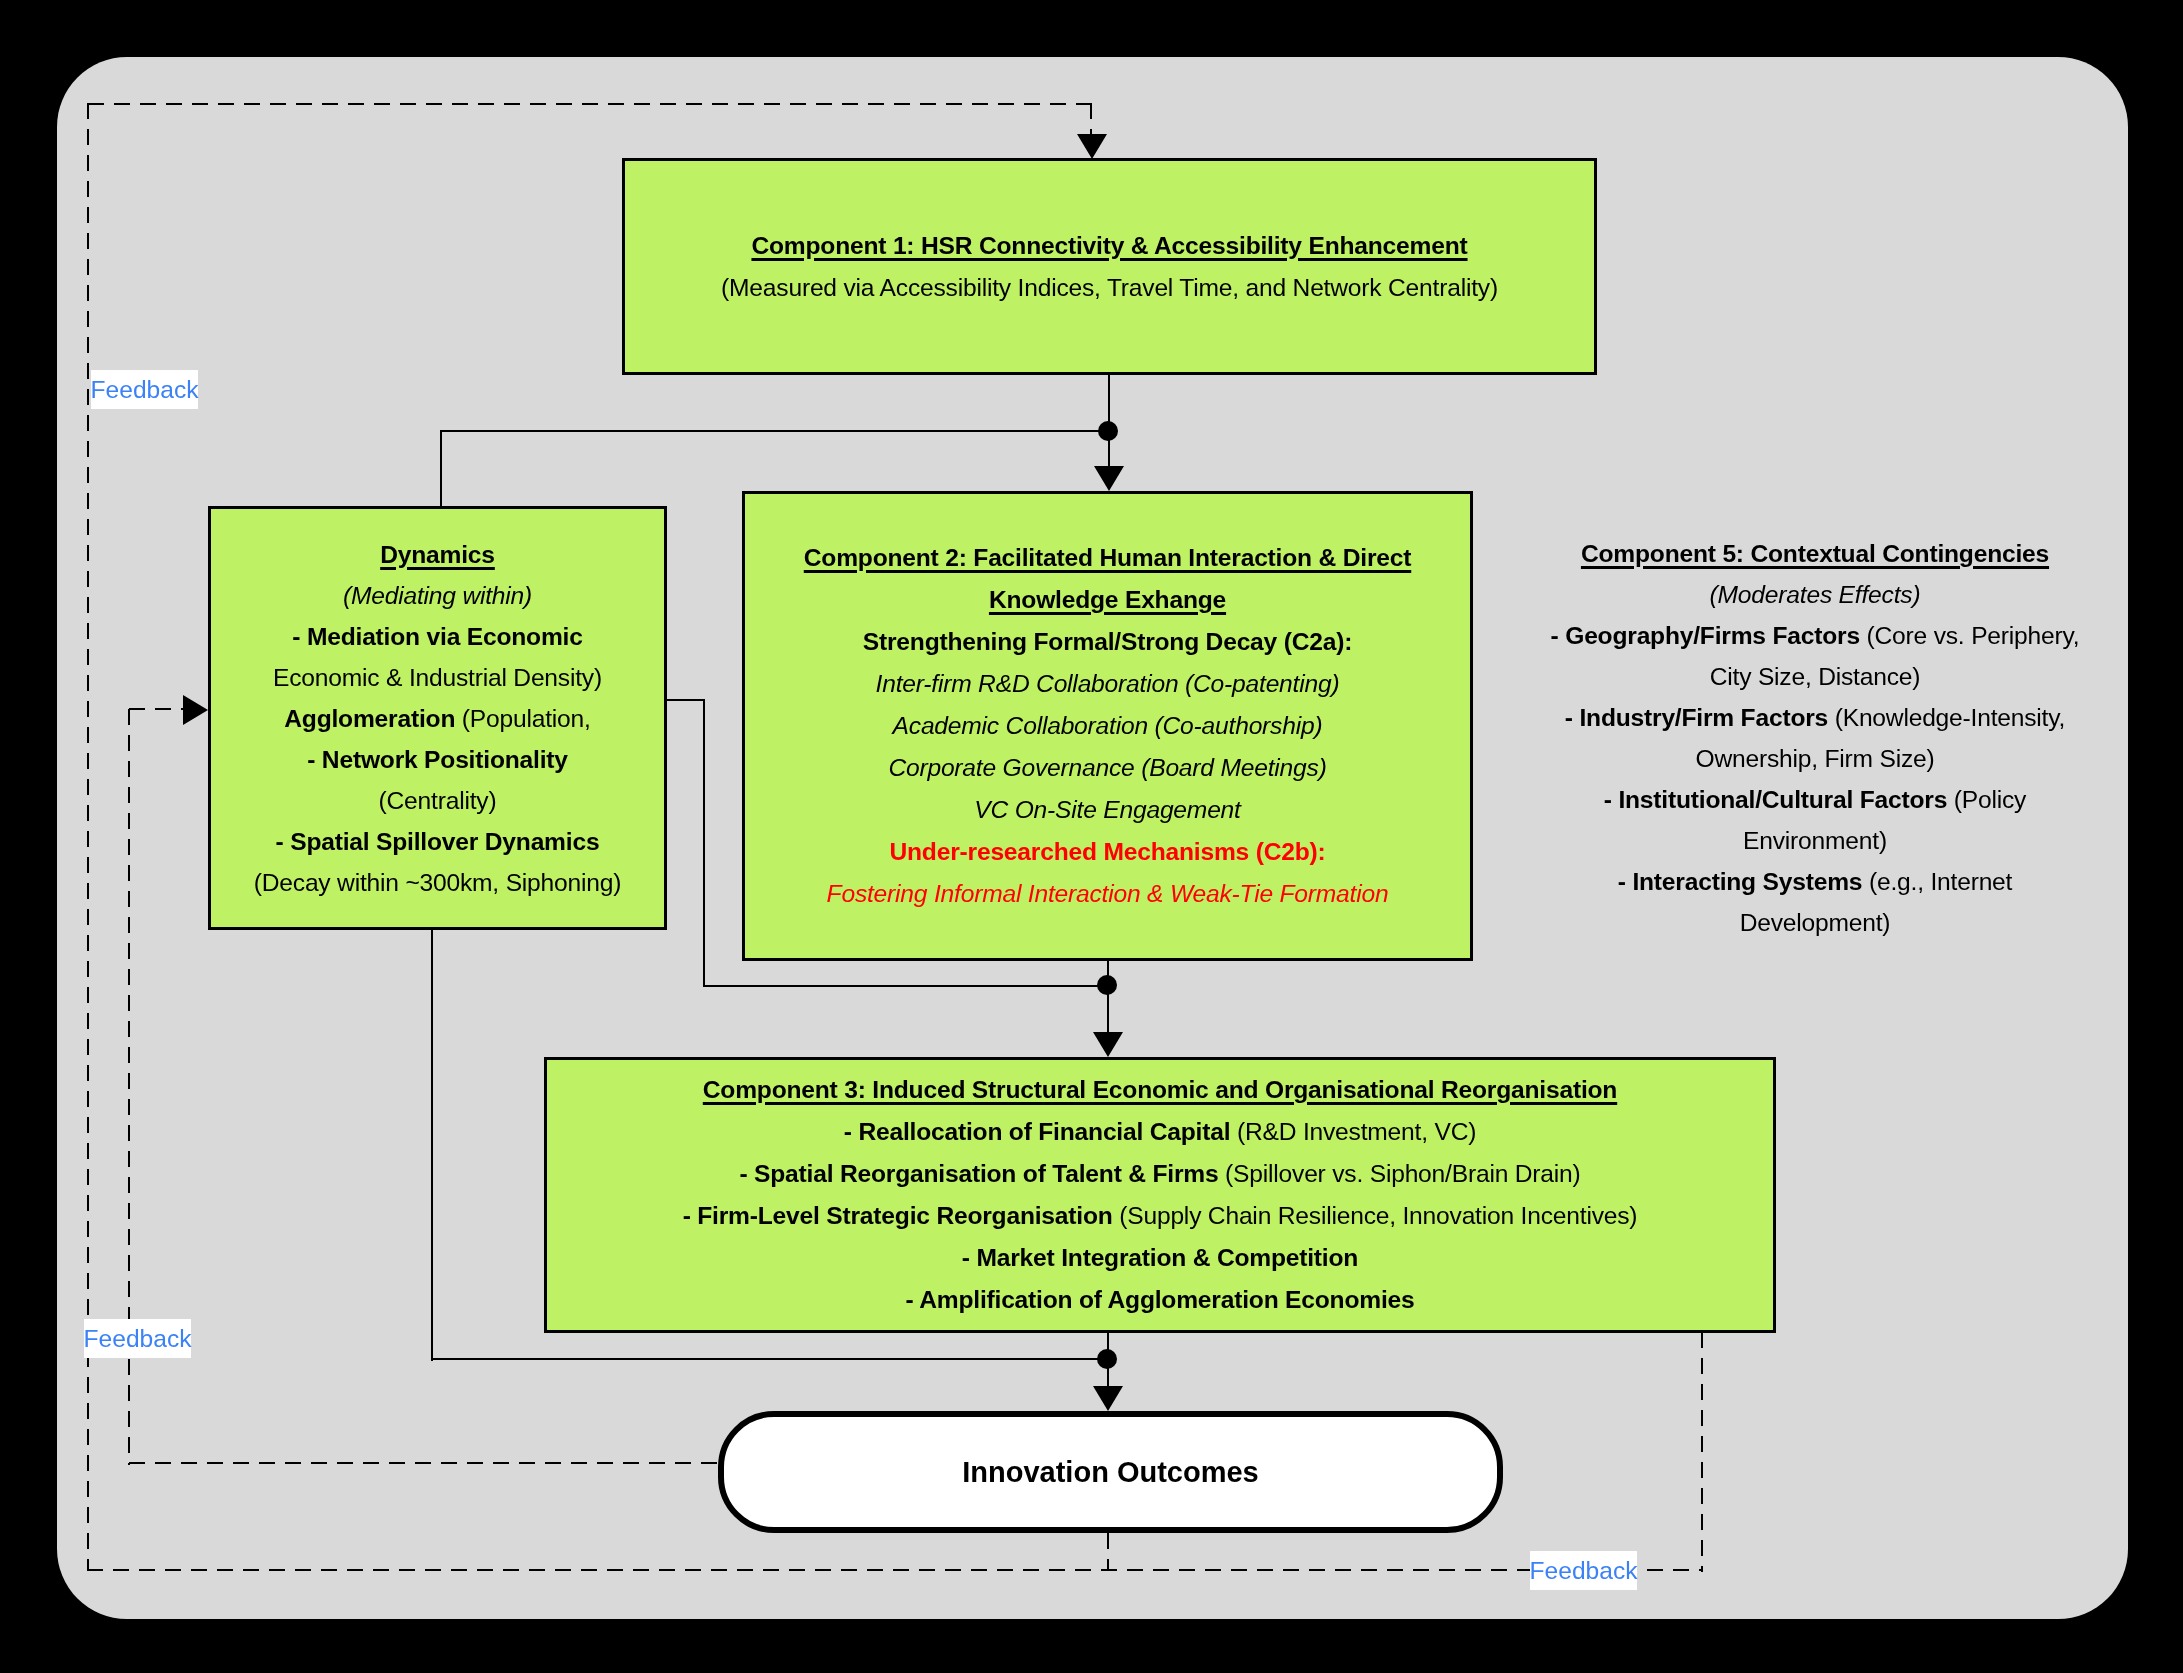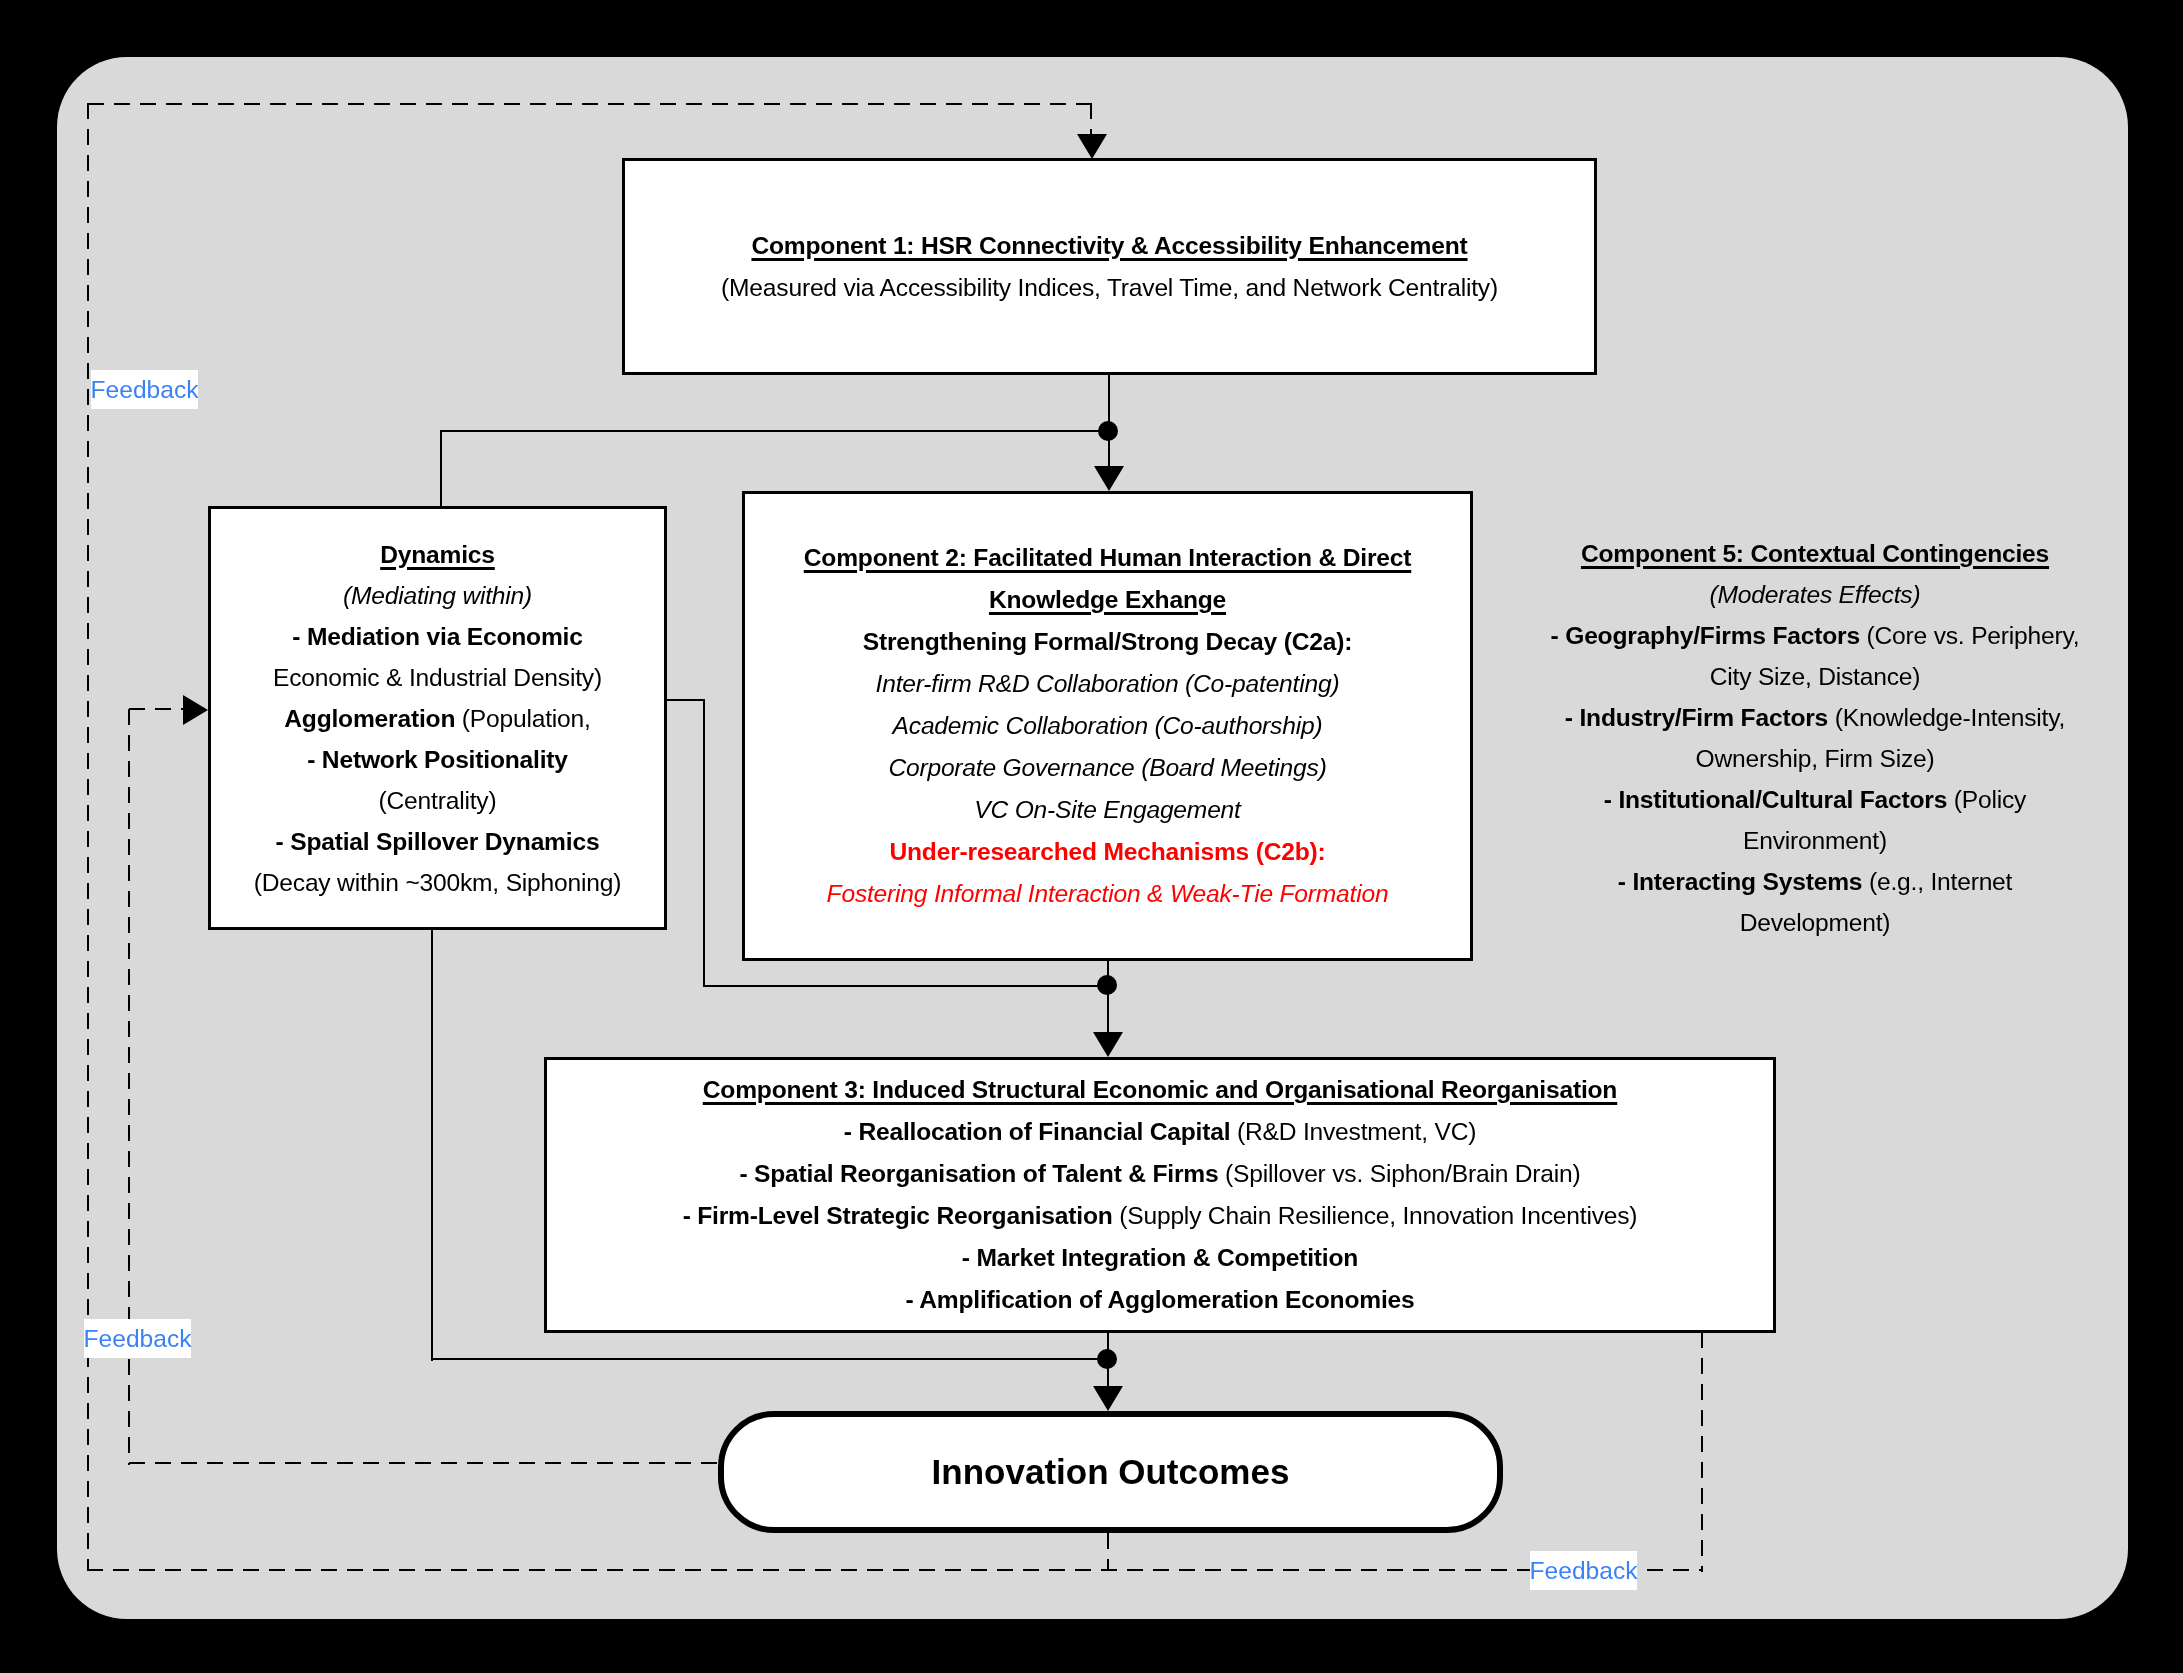--- a/index.html
+++ b/index.html
@@ -1,37 +1,37 @@
 <!DOCTYPE html>
 <html style="--panel: #d9d9d9; --accent_red: #ff0000; --line: #000000;font-size:7.4px"><head>
 <meta charset="utf-8">
 <style>
   html,body{margin:0;padding:0;width:2183px;height:1674px;background:#000;overflow:hidden;
     font-family:"Liberation Sans","DejaVu Sans",sans-serif;}
   .canvas{position:relative;width:2183px;height:1674px;background:#000;}
   .panel{position:absolute;left:57px;top:57px;width:2071px;height:1562px;
     background:var(--panel,#d9d9d9);border-radius:70px;}
   
-  .box{position:absolute;background:#ffffff;border:3.7px solid #000;box-sizing:border-box;
+  .box{position:absolute;background:#bef264;border:3.7px solid #000;box-sizing:border-box;
     display:flex;flex-direction:column;justify-content:center;align-items:center;text-align:center;}
   .tline{font-size:24.6px;line-height:42px;letter-spacing:-0.2px;color:#000;white-space:nowrap;}
   .c4 .tline,.c5t .tline{line-height:41px;}
   .b{font-weight:700;}
   .i{font-style:italic;}
   .u{text-decoration:underline;text-decoration-thickness:2.8px;text-underline-offset:4.2px;}
   .r{color:var(--accent_red,#f00);}
   .c1{left:622px;top:158px;width:975px;height:217px;}
   .c4{left:208px;top:506px;width:459px;height:424px;}
   .c2{left:742px;top:491px;width:731px;height:470px;}
   .c3{left:544px;top:1057px;width:1232px;height:276px;}
   .c5t{position:absolute;left:1503px;top:533px;width:624px;text-align:center;}
   .pill{position:absolute;left:718px;top:1411px;width:785px;height:122px;background:#fff;
     border:6px solid #000;border-radius:56px;box-sizing:border-box;
     display:flex;align-items:center;justify-content:center;}
-  .pill span{font-size:35px;font-weight:700;color:#000;}
+  .pill span{font-size:29px;font-weight:700;color:#000;}
   
   .sl{position:absolute;background:#000;}
   .dh{position:absolute;height:2.3px;background:repeating-linear-gradient(90deg,#000 0 16px,transparent 16px 26px);}
   .dv{position:absolute;width:2.3px;background:repeating-linear-gradient(180deg,#000 0 16px,transparent 16px 26px);}
   .dot{position:absolute;width:20.4px;height:20.4px;background:#000;border-radius:50%;}
   .ad{position:absolute;width:0;height:0;border-left:15px solid transparent;border-right:15px solid transparent;border-top:25px solid #000;}
   .al{position:absolute;width:0;height:0;border-top:15px solid transparent;border-bottom:15px solid transparent;border-right:25px solid #000;}
   .ar{position:absolute;width:0;height:0;border-top:15px solid transparent;border-bottom:15px solid transparent;border-left:25px solid #000;}
   .fb{position:absolute;width:107px;height:39px;background:#fff;color:#3b82f6;
     font-size:24.6px;display:flex;align-items:center;justify-content:center;}

